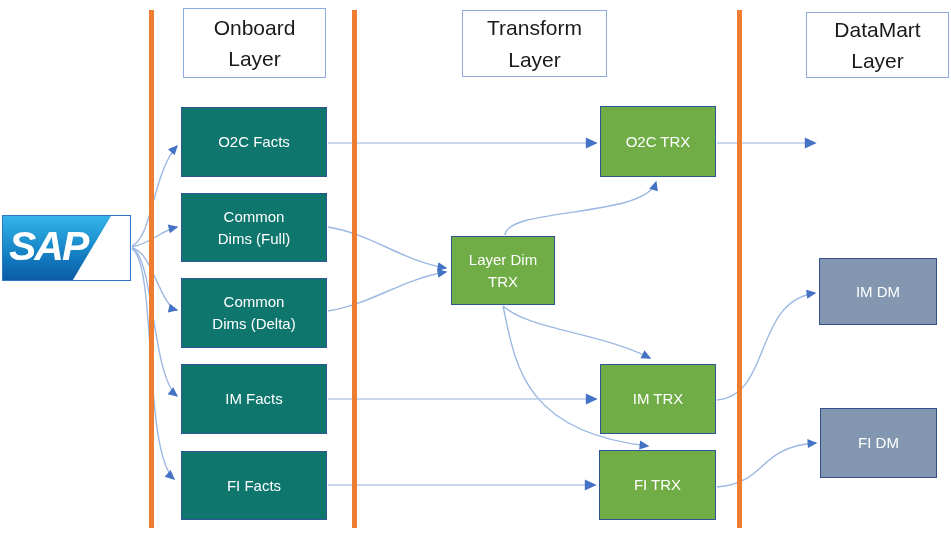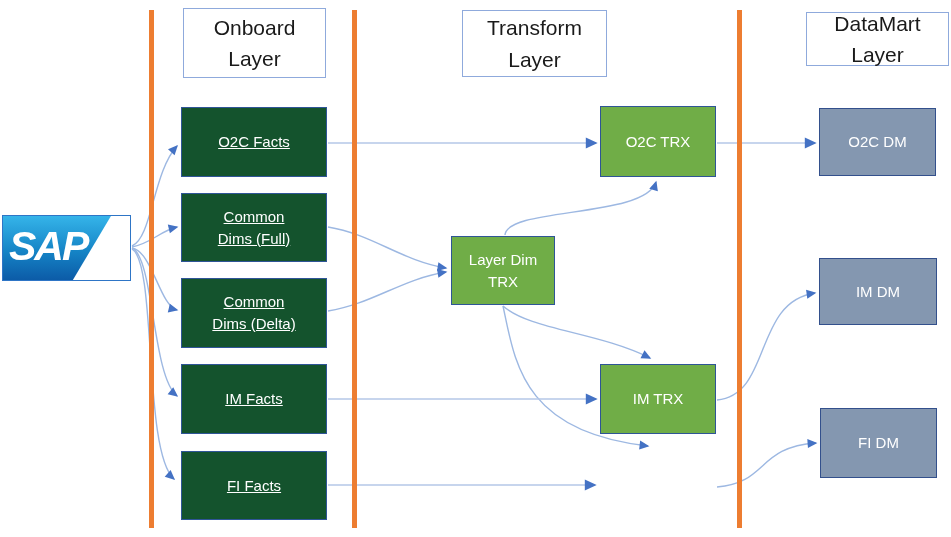--- a/index.html
+++ b/index.html
@@ -13,27 +13,27 @@
   .divider.d2{left:352px;}
   .divider.d3{left:737px;}
   .layer-title{
     position:absolute;z-index:3;background:#fff;border:1.5px solid #8FAADC;
     color:#1a1a1a;font-size:21px;line-height:1.5;
     display:flex;align-items:center;justify-content:center;text-align:center;
     padding:0 8px;box-sizing:border-box;
   }
   .lt-onboard{left:183px;top:8px;width:143px;height:70px;}
   .lt-transform{left:462px;top:10px;width:145px;height:67px;}
-  .lt-datamart{left:806px;top:12px;width:143px;height:54px;}
+  .lt-datamart{left:806px;top:12px;width:143px;height:66px;}
   .node{
     position:absolute;z-index:3;color:#fff;font-size:15px;line-height:1.45;
     display:flex;align-items:center;justify-content:center;text-align:center;
     box-sizing:border-box;border:1.6px solid #2F5597;padding:0 30px;
   }
-  .node.blue{background:#14532d;border-color:#2F5597;text-decoration:underline;}
+  .node.blue{background:#0f766e;border-color:#2F5597;}
   .node.green{background:#70AD47;border-color:#2E5596;padding:7px 14px;}
   .node.gray{background:#8497B0;border-color:#33508C;padding:0 10px;}
   .n-o2c-facts{left:181px;top:107px;width:146px;height:70px;}
   .n-common-full{left:181px;top:193px;width:146px;height:69px;}
   .n-common-delta{left:181px;top:278px;width:146px;height:70px;}
   .n-im-facts{left:181px;top:364px;width:146px;height:70px;}
   .n-fi-facts{left:181px;top:451px;width:146px;height:69px;}
   .n-o2c-trx{left:600px;top:106px;width:116px;height:71px;}
   .n-cdt{left:451px;top:236px;width:104px;height:69px;}
   .n-im-trx{left:600px;top:364px;width:116px;height:70px;}
@@ -124,24 +124,24 @@
 
   <div class="node green n-o2c-trx">
     <span>O2C TRX</span>
   </div>
   <div class="node green n-cdt">
     <span>Layer Dim TRX</span>
   </div>
   <div class="node green n-im-trx">
     <span>IM TRX</span>
   </div>
+  <div class="node green n-fi-trx">
+    <span>FI TRX</span>
+  </div>
 
-  <div class="node gray n-o2c-dm">
-    <span>O2C DM</span>
-  </div>
   <div class="node gray n-fi-dm">
     <span>FI DM</span>
   </div>
   <div class="node gray n-im-dm">
     <span>IM DM</span>
   </div>
 
 </div>
 
 </body></html>

